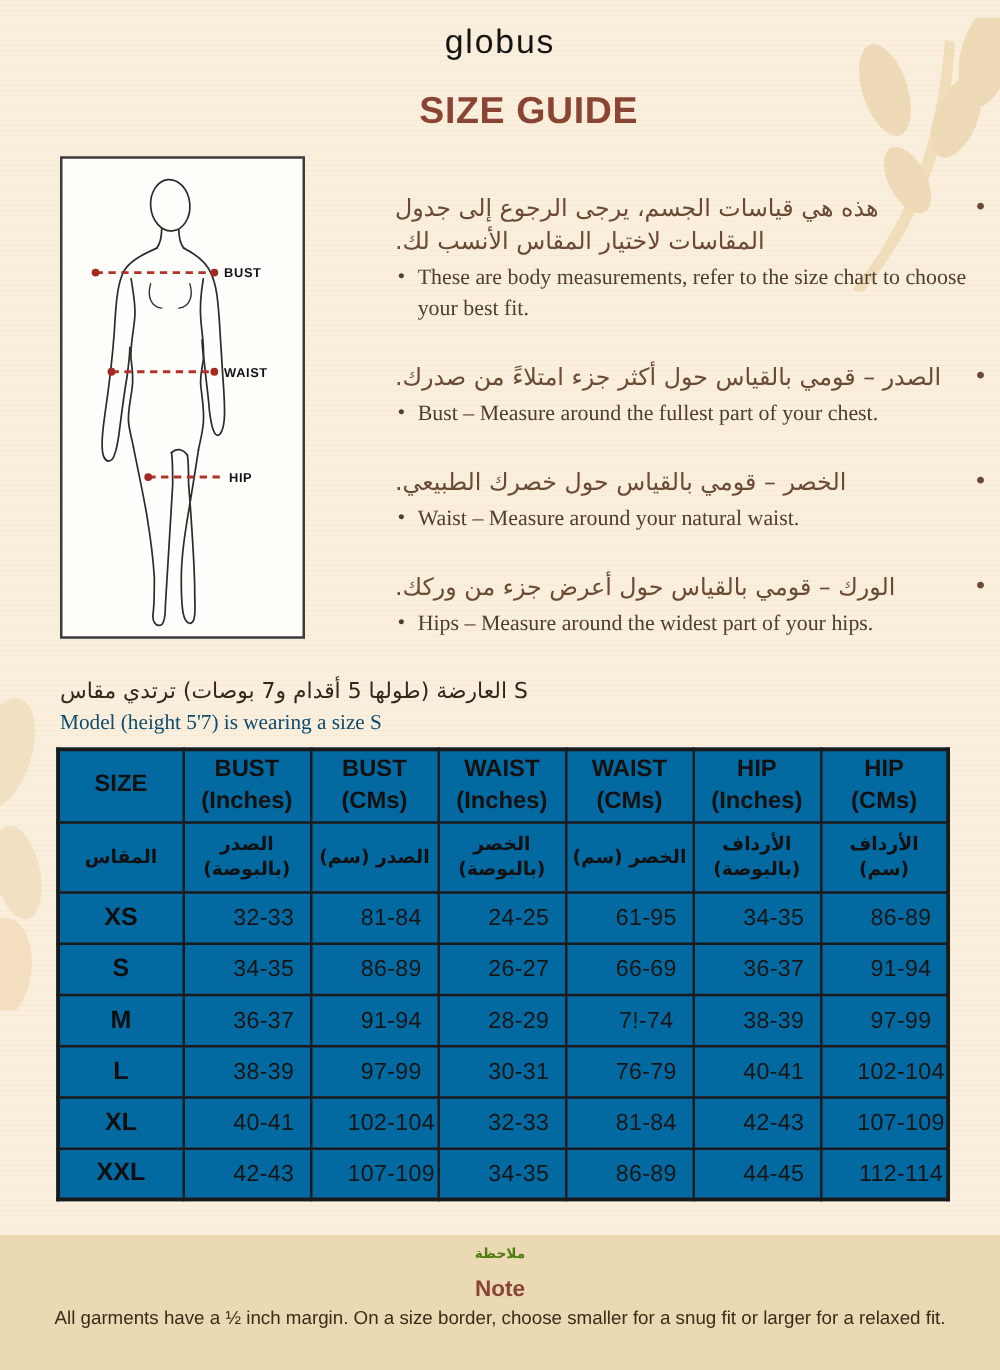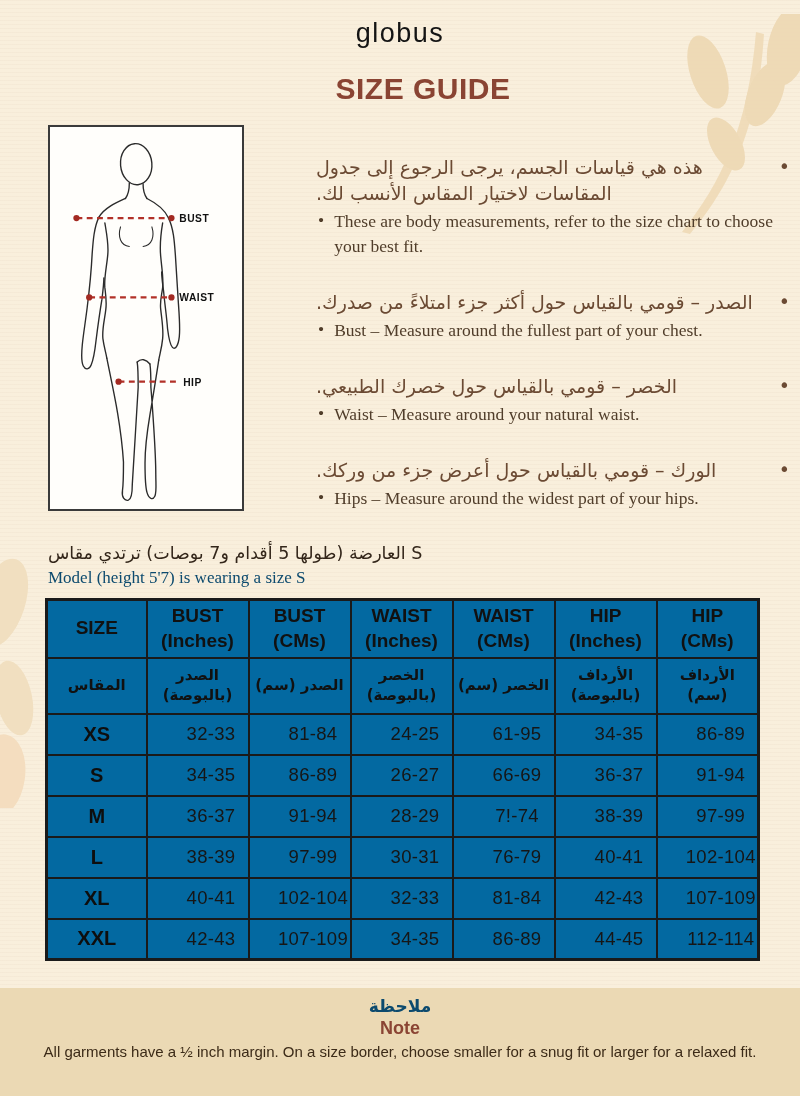--- a/index.html
+++ b/index.html
@@ -40,22 +40,22 @@
   .size-table tr.en-row{height:58px;}
   .size-table tr.en-row th{font-size:19px;font-weight:700;color:#111;line-height:1.3;}
   .size-table tr.ar-row{height:56px;}
   .size-table tr.ar-row th{font-family:"DejaVu Sans",sans-serif;font-size:15px;font-weight:700;color:#111;line-height:1.3;}
   .size-table tbody tr{height:41px;}
   .size-table td.size-cell{font-weight:700;font-size:20px;color:#0e0e0e;}
   .size-table td.val-cell{font-size:18.5px;color:#161616;letter-spacing:0.3px;padding-left:27px;}
 
   .note-band{position:absolute;left:0;top:988px;width:800px;height:108px;background:#ebd9b4;
         text-align:center;z-index:1;}
-  .note-title-ar{margin-top:8px;font-family:"DejaVu Sans",sans-serif;font-size:17px;font-weight:700;color:#0c4a6e;}
-  .note-title-en{margin-top:2px;font-size:18px;font-weight:700;color:#8a4433;}
+  .note-title-ar{margin-top:8px;font-family:"DejaVu Sans",sans-serif;font-size:11px;font-weight:700;color:#4d7c0f;}
+  .note-title-en{margin-top:12px;font-size:18px;font-weight:700;color:#8a4433;}
   .note-body-ar{margin-top:5px;font-family:"DejaVu Sans",sans-serif;font-size:13.5px;color:#6e4a28;}
   .note-body-en{margin-top:4px;font-size:15px;color:#3c2b18;white-space:nowrap;}
 </style>
 </head>
 <body>
 
 <div class="page">
 
   <svg class="decor" style="right:0;top:14px;width:130px;height:220px;" viewBox="0 0 130 220" aria-hidden="true">
     <g fill="#eed9b5" opacity="0.95">

